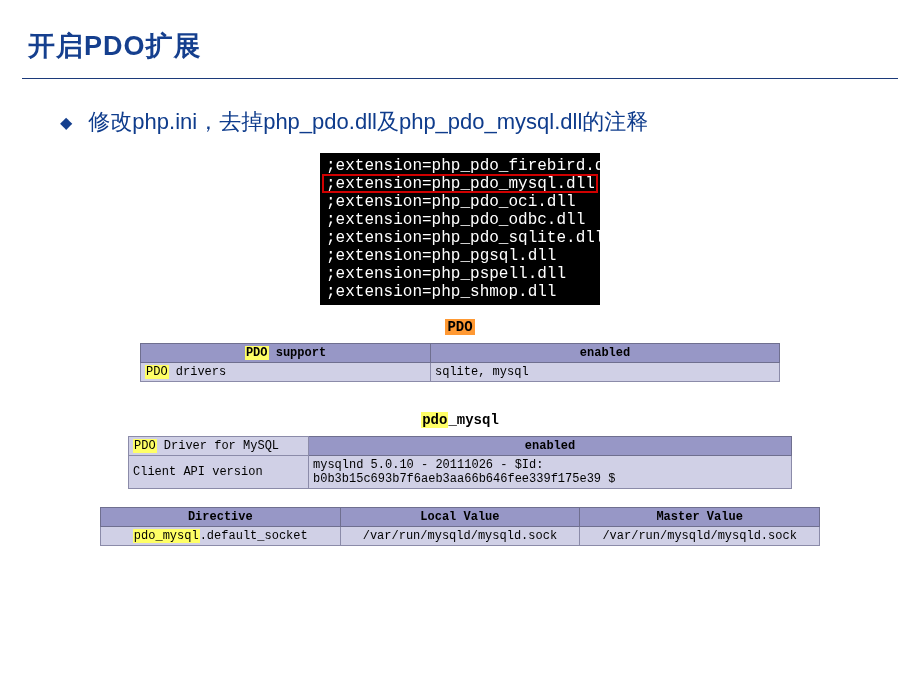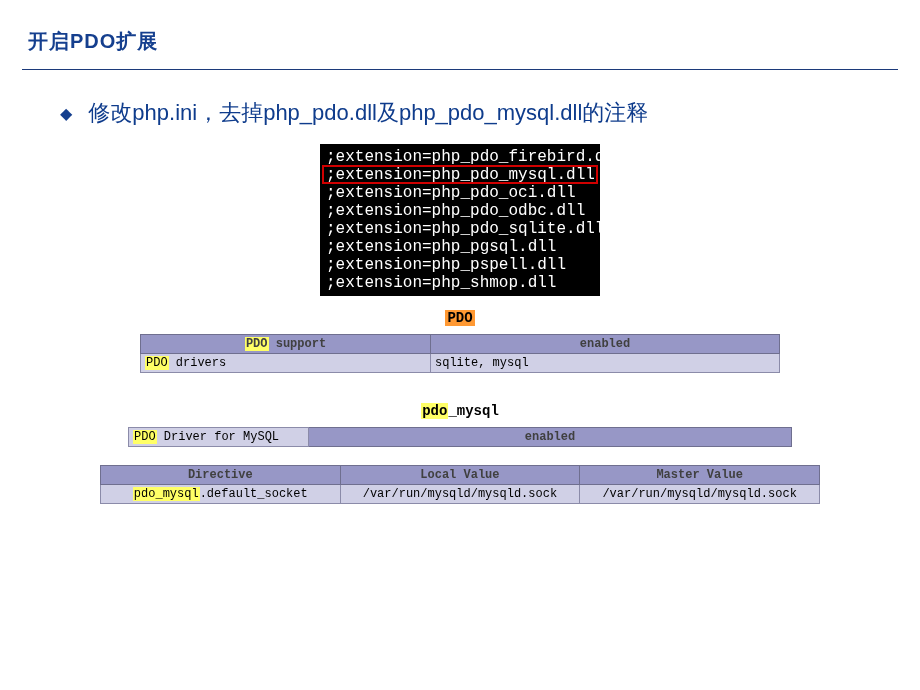--- a/index.html
+++ b/index.html
@@ -9,21 +9,21 @@
       background: #fff;
       font-family: "Microsoft YaHei", SimSun, Arial, sans-serif;
       position: relative;
       overflow: hidden;
     }
     .header {
       padding: 28px 0 0 28px;
     }
     .title {
       color: #153f8e;
-      font-size: 20px;
+      font-size: 27px;
       font-weight: bold;
       letter-spacing: 1px;
     }
     .hr-line {
       margin-top: 14px;
       height: 1px;
       background: #1c3a7a;
       width: 876px;
       margin-left: 22px;
     }
@@ -78,21 +78,21 @@
       border: 1px solid #7f7f9f;
       font-family: "Courier New", monospace;
       font-size: 12px;
     }
     .phpinfo-table th {
       background: #9797c6;
       border: 1px solid #6f6f8f;
       font-weight: bold;
       text-align: center;
       padding: 2px 0;
-      color: #404040;
+      color: #000000;
     }
     .phpinfo-table td {
       background: #d0d0e6;
       border: 1px solid #8b8ba9;
       padding: 2px 4px;
       color: #000;
       text-align: left;
     }
     .phpinfo-table td.label-cell {
       font-weight: normal;
@@ -154,20 +154,24 @@
 <div class="section-center">
   <span class="section-label"><span class="hl-yellow mono-b">pdo</span><span>_mysql</span></span>
 </div>
 
 <table class="phpinfo-table t2">
   <tbody>
       <tr>
     <td class="label-cell"><span class="hl-yellow">PDO</span><span> Driver for MySQL</span></td>
     <th>enabled</th>
   </tr>
+  <tr>
+    <td class="label-cell">Client API version</td>
+    <td>mysqlnd 5.0.10 - 20111026 - $Id: b0b3b15c693b7f6aeb3aa66b646fee339f175e39 $</td>
+  </tr>
 </tbody>
   </table>
 
 <table class="phpinfo-table t3">
   <tbody>
       <tr>
     <th>Directive</th>
     <th>Local Value</th>
     <th>Master Value</th>
   </tr>

